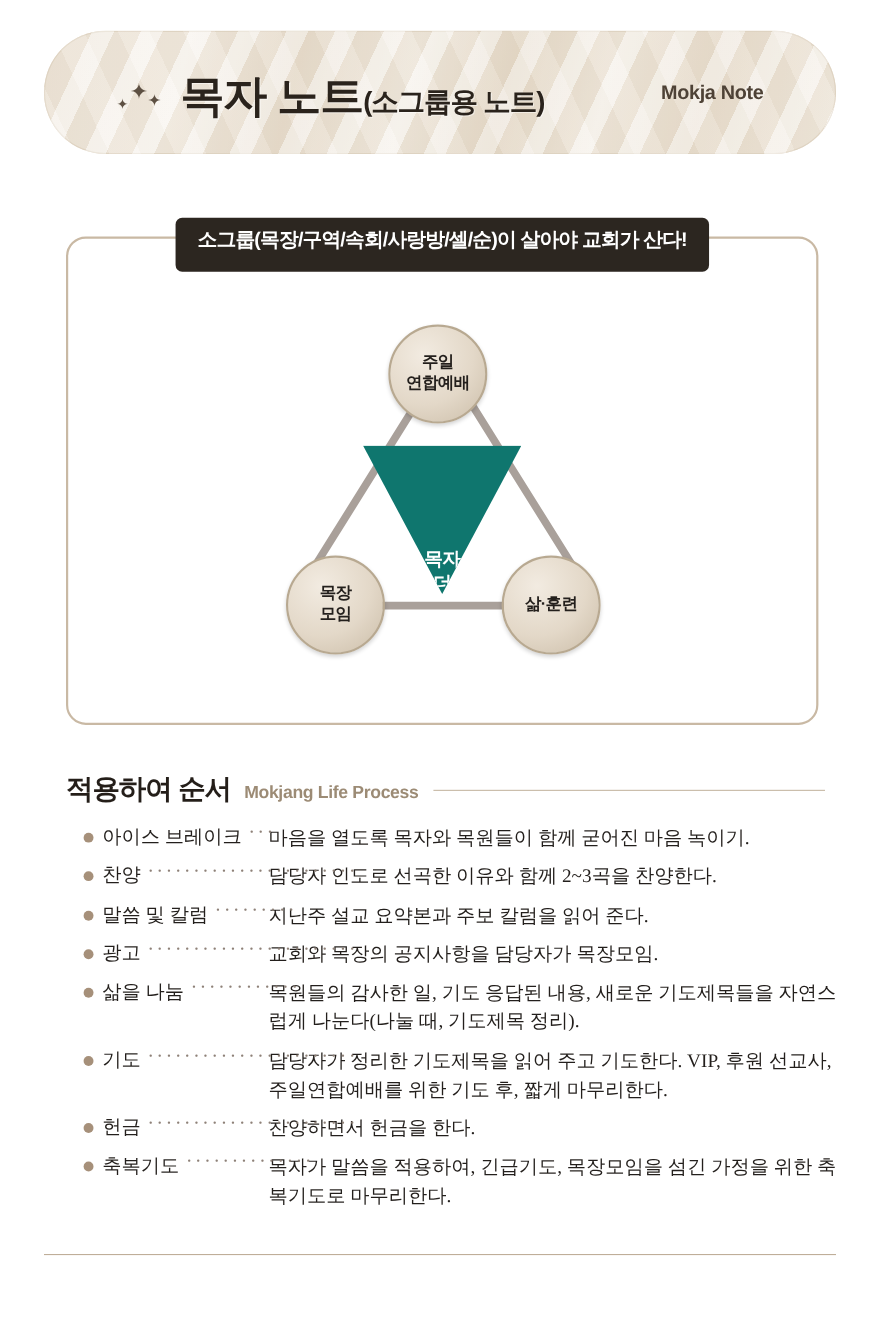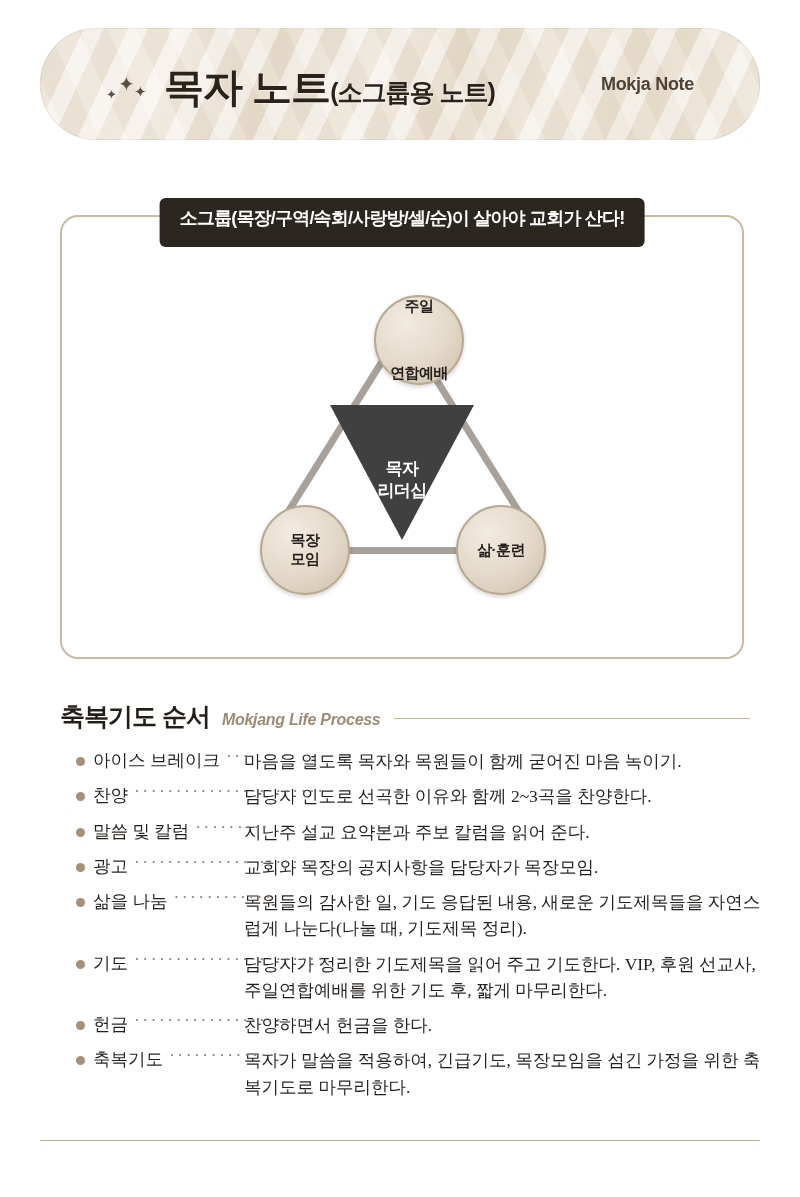--- a/index.html
+++ b/index.html
@@ -152,34 +152,34 @@
     flex-direction: column;
     align-items: center;
     justify-content: center;
     font-size: 15px;
     font-weight: bold;
     color: #231f1c;
     line-height: 1.25;
     letter-spacing: -0.6px;
     text-align: center;
   }
-  .node-top    { left: 312px; top: 30px; justify-content: space-between; }
+  .node-top    { left: 291px; top: 30px; }
   .node-left   { left: 198px; top: 240px; }
   .node-right  { left: 394px; top: 240px; }
 
   .tri-center {
     position: absolute;
     left: 268px;
     top: 140px;
     width: 144px;
     height: 135px;
-    background: #404040;
+    background: #0f766e;
     clip-path: polygon(0 0, 100% 0, 50% 100%);
     display: flex;
-    align-items: center;
+    align-items: flex-end;
     justify-content: center;
   }
   .tri-center .label {
     margin-top: 14px;
     color: #ffffff;
     font-size: 17px;
     font-weight: bold;
     line-height: 1.25;
     letter-spacing: -0.6px;
     text-align: center;
@@ -200,21 +200,20 @@
     font-weight: bold;
     color: #241e19;
     letter-spacing: -1px;
   }
   .section-title-en {
     margin-left: 12px;
     font-size: 16px;
     font-weight: bold;
     color: #9c8b75;
     letter-spacing: -0.3px;
-    font-style: italic;
   }
   .section-rule {
     flex: 1;
     margin-left: 14px;
     height: 1px;
     background: #c6b7a3;
     position: relative;
     top: -6px;
   }
 
@@ -321,21 +320,21 @@
       <span>목장</span>
       <span>모임</span>
     </div>
     <div class="node node-right">
       <span>삶·훈련</span>
     </div>
   </div>
 </div>
 
 <div class="section-head">
-  <span class="section-title-ko">축복기도 순서</span>
+  <span class="section-title-ko">적용하여 순서</span>
   <span class="section-title-en">Mokjang Life Process</span>
   <span class="section-rule"></span>
 </div>
 
 <div class="list">
 
   <div class="row">
     <div class="label-cell">
       <span class="bullet"></span>
       <span class="term">아이스 브레이크</span>

